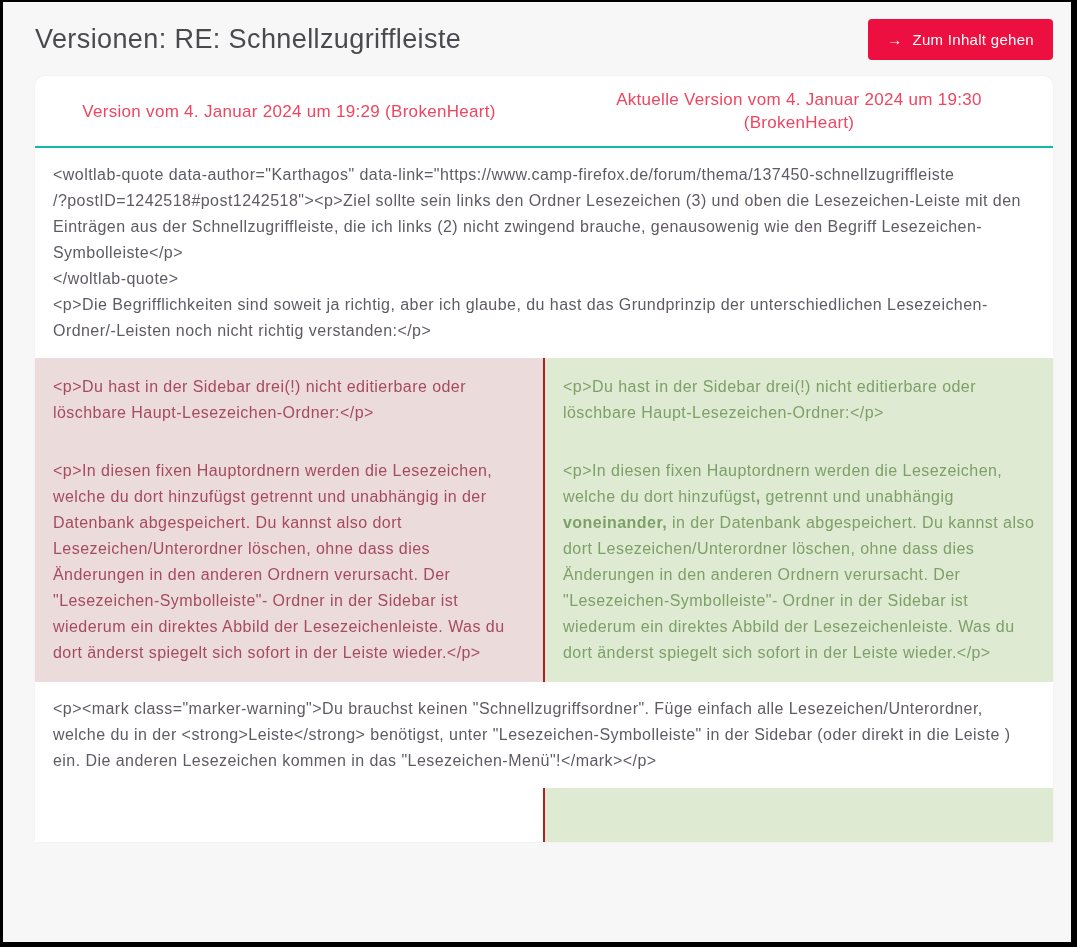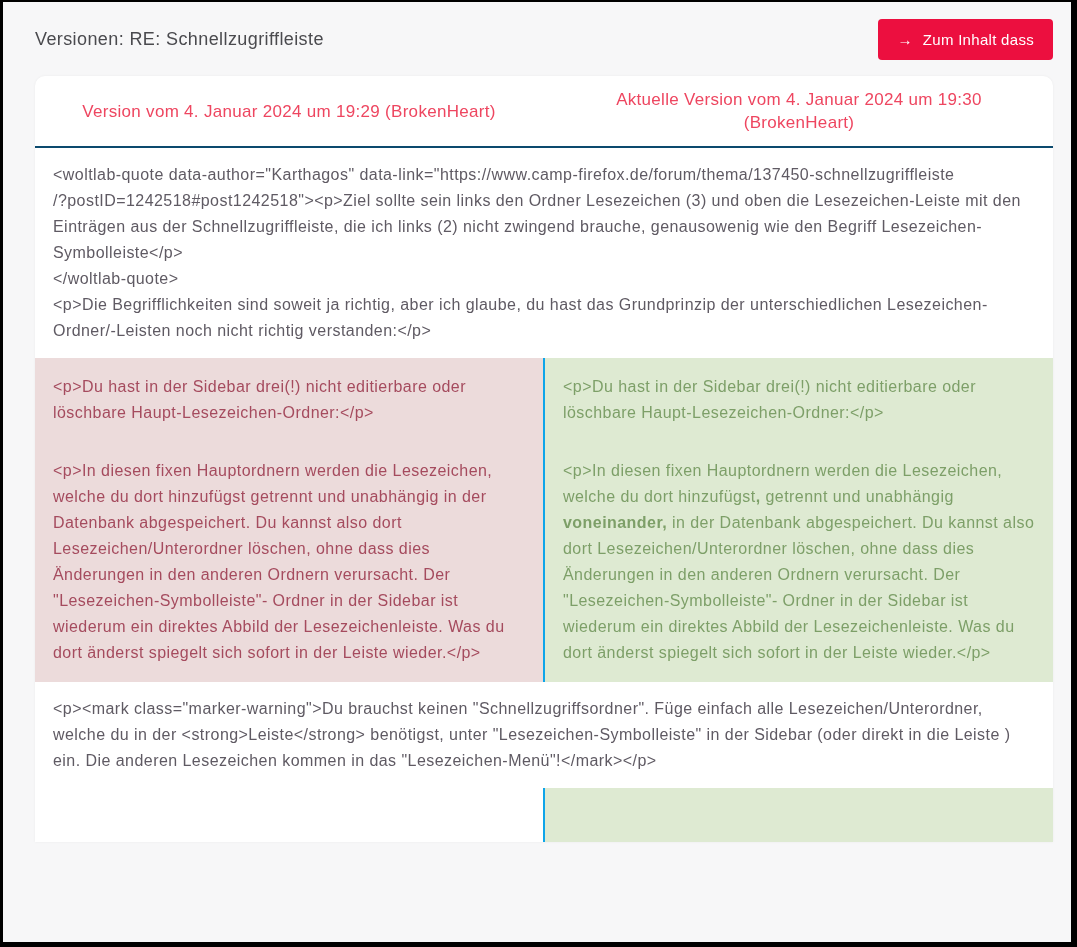--- a/index.html
+++ b/index.html
@@ -19,21 +19,21 @@
 
   .page { padding: 0 18px 0 32px; }
 
   .topbar {
     display: flex;
     justify-content: space-between;
     align-items: center;
     padding: 17px 0 16px 0;
   }
   .page-title {
-    font-size: 18px;
+    font-size: 27px;
     font-weight: 400;
     color: #4a4a4e;
     letter-spacing: 0.4px;
   }
   .go-btn {
     background: #ec0f3f;
     color: #ffffff;
     border: none;
     border-radius: 4px;
     font-family: "Liberation Sans", sans-serif;
@@ -54,21 +54,21 @@
     overflow: hidden;
   }
 
   .version-headers {
     display: grid;
     grid-template-columns: 1fr 1fr;
     gap: 2px;
     align-items: center;
     min-height: 66px;
     padding: 2px 0;
-    border-bottom: 2px solid #0c4a6e;
+    border-bottom: 2px solid #14b8a6;
   }
   .version-headers .vh {
     text-align: center;
     color: #ee4660;
     font-size: 17px;
     line-height: 23px;
     letter-spacing: 0.3px;
     padding: 0 34px;
   }
 
@@ -77,21 +77,21 @@
   .row-unchanged {
     padding: 14px 18px;
     color: #5f5a63;
     white-space: pre-wrap;
     overflow-wrap: break-word;
   }
   .row-changed {
     display: grid;
     grid-template-columns: 1fr 1fr;
     gap: 2px;
-    background: #0ea5e9;
+    background: #b91c1c;
   }
   .cell {
     padding: 16px 18px;
     white-space: pre-wrap;
     overflow-wrap: break-word;
     min-height: 22px;
   }
   .cell-old { background: #ecdbdb; color: #a54b5e; }
   .cell-new { background: #deead2; color: #7d9f68; }
   .cell-old.empty { background: #ffffff; }
@@ -100,21 +100,21 @@
 </head>
 <body>
 
 <div class="screen">
   <div class="page">
 
     <div class="topbar">
       <div class="page-title">Versionen: RE: Schnellzugriffleiste</div>
       <button class="go-btn">
         <span class="arrow">→</span>
-        <span>Zum Inhalt dass</span>
+        <span>Zum Inhalt gehen</span>
       </button>
     </div>
 
     <div class="card">
       <div class="version-headers">
         <div class="vh">Version vom 4. Januar 2024 um 19:29 (BrokenHeart)</div>
         <div class="vh">Aktuelle Version vom 4. Januar 2024 um 19:30 (BrokenHeart)</div>
       </div>
 
       <div class="diff-rows">

